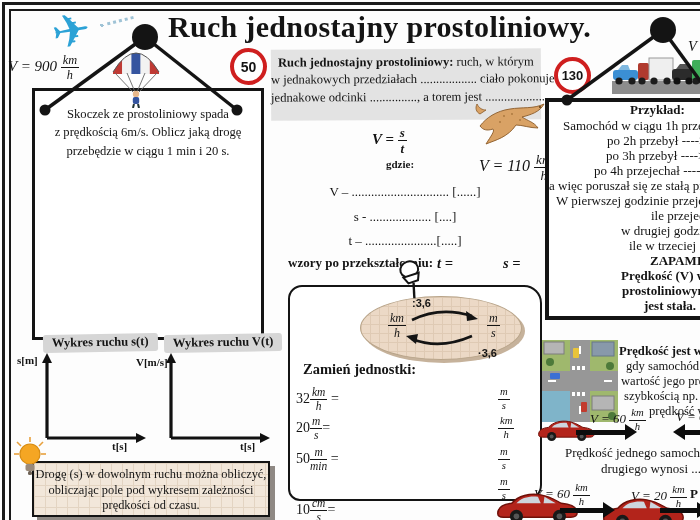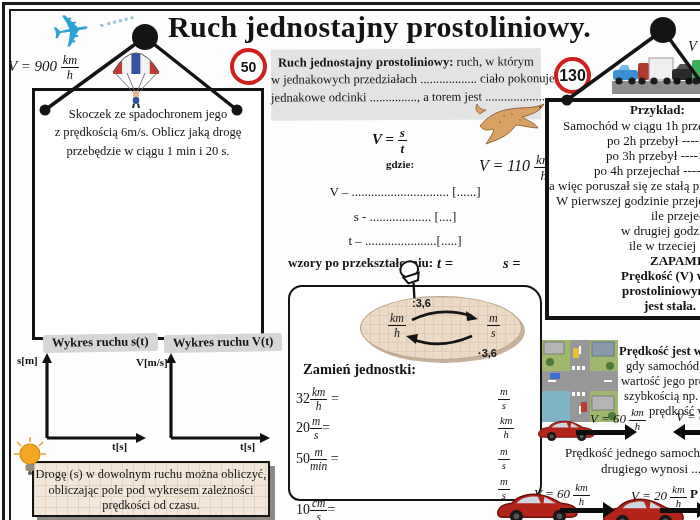--- a/index.html
+++ b/index.html
@@ -101,21 +101,21 @@
     <line x1="33" y1="29" x2="25" y2="48" stroke="#666" stroke-width="0.9"></line>
     <circle cx="24" cy="50" r="3.2" fill="#e9b98c"></circle>
     <rect x="20.8" y="53" width="6.4" height="7" rx="2" fill="#35549f"></rect>
     <line x1="22" y1="60" x2="21" y2="64" stroke="#233" stroke-width="2"></line>
     <line x1="26" y1="60" x2="27" y2="64" stroke="#233" stroke-width="2"></line>
   </svg>
 
   <div class="sign" style="left:230px;top:48px;width:29px;height:29px;font-size:14px;">
     <span>50</span>
   </div>
-  <div class="sign" style="left:554px;top:57px;width:29px;height:29px;font-size:16px;text-align:center;">
+  <div class="sign" style="left:554px;top:57px;width:29px;height:29px;font-size:13px;text-align:center;">
     <span>130</span>
   </div>
 
   <svg class="abs" style="left:612px;top:48px;" width="92" height="48" viewBox="0 0 92 48">
     <rect x="0" y="33" width="92" height="13" fill="#8d8d8d"></rect>
     <rect x="1" y="22" width="25" height="10" rx="3" fill="#3b8fd4"></rect>
     <path d="M6,22 L10,17 L16,17 L18,22 Z" fill="#7fb8e0"></path>
     <circle cx="7" cy="33" r="3.6" fill="#1c1c1c"></circle>
       <circle cx="20" cy="33" r="3.6" fill="#1c1c1c"></circle>
     <rect x="26" y="15" width="11" height="17" rx="2" fill="#b03a2e"></rect>
@@ -126,21 +126,21 @@
     <rect x="60" y="21" width="22" height="11" rx="3" fill="#2b2b2b"></rect>
     <path d="M64,21 L68,16 L75,16 L78,21 Z" fill="#555"></path>
     <circle cx="65" cy="33" r="3.6" fill="#111"></circle>
       <circle cx="77" cy="33" r="3.6" fill="#111"></circle>
     <rect x="80" y="12" width="12" height="20" rx="2" fill="#3fae5a"></rect>
     <circle cx="84" cy="33" r="3.6" fill="#1c1c1c"></circle>
   </svg>
   <div class="abs formula nowrap" style="left:688px;top:38px;">V =</div>
 
   <div class="pbox">
-    <div>Skoczek ze spadochronem jego</div>
+    <div>Skoczek ze prostoliniowy spada</div>
     <div>z prędkością 6m/s. Oblicz jaką drogę</div>
     <div>przebędzie w ciągu 1 min i 20 s.</div>
   </div>
 
   <div class="defblock">
     <div class="nowrap"><span class="b">Ruch jednostajny prostoliniowy:</span><span> ruch, w którym</span></div>
     <div class="nowrap">w jednakowych przedziałach .................. ciało pokonuje</div>
     <div class="nowrap">jednakowe odcinki ..............., a torem jest .....................</div>
   </div>
 

